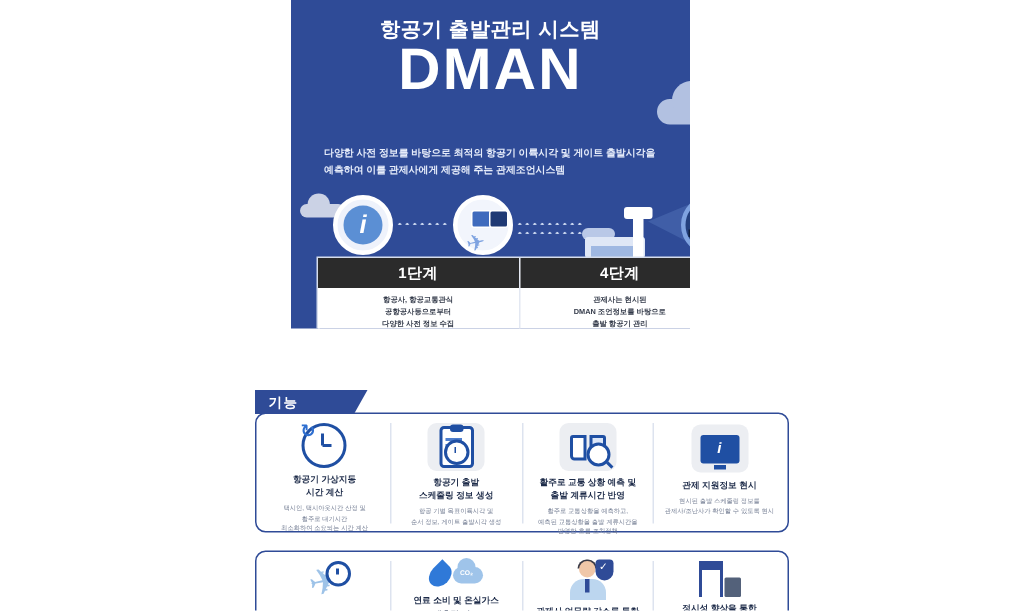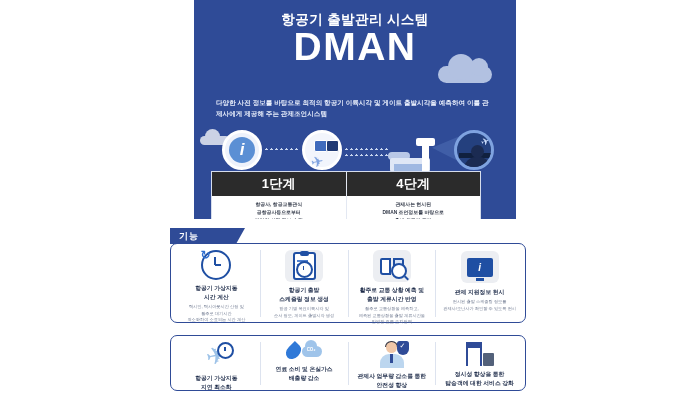--- a/index.html
+++ b/index.html
@@ -15,21 +15,21 @@
     position:absolute;
     left:148px; top:0;
     width:404px; height:407px;
     background:#ffffff;
   }
 
   
   .hero{
     position:absolute;
     left:46px; top:0;
-    width:322px; height:219px;
+    width:266px; height:219px;
     background:#2f4b97;
     overflow:hidden;
   }
   .hero .cloud{position:absolute;background:#c9d6ef;border-radius:50px;opacity:.85;}
   .hero .cloud.c1{width:54px;height:17px;left:244px;top:66px;}
   .hero .cloud.c1:before{content:"";position:absolute;width:26px;height:26px;background:#c9d6ef;border-radius:50%;left:10px;top:-12px;}
   .hero .cloud.c1:after{content:"";position:absolute;width:18px;height:18px;background:#c9d6ef;border-radius:50%;left:32px;top:-8px;}
 
   .hero-kicker{
     position:absolute;left:0;right:0;top:11px;
@@ -101,30 +101,30 @@
   .stage-table{
     position:absolute;left:18px;top:172px;
     width:268px;background:#ffffff;
     display:flex;
     box-shadow:0 0 0 1px #d6ddec;
   }
   .stage-col{flex:1;display:flex;flex-direction:column;border-right:1px solid #e3e8f2;}
   .stage-col:last-child{border-right:none;}
   .stage-head{
     background:#2b2b2b;color:#ffffff;
-    font-size:13px;font-weight:bold;text-align:center;
+    font-size:10px;font-weight:bold;text-align:center;
     padding:3.2px 0;letter-spacing:.3px;
   }
   .stage-body{
     color:#333a49;font-size:4.9px;line-height:1.62;text-align:center;
     padding:5px 3px 6px;font-weight:bold;white-space:pre-line;
   }
 
   
-  .section{position:absolute;left:22px;width:356px;}
+  .section{position:absolute;left:22px;width:356px;margin-top:32px;}
   .sec-tabwrap{position:relative;height:16px;}
   .sec-tab{
     position:absolute;left:0;top:0;height:16px;
     background:#2f4b97;color:#ffffff;
     font-size:9px;font-weight:bold;letter-spacing:1px;
     display:flex;align-items:center;
     padding:0 10px 0 9px;box-sizing:border-box;
     min-width:66px;
   }
   .sec-tab:after{

